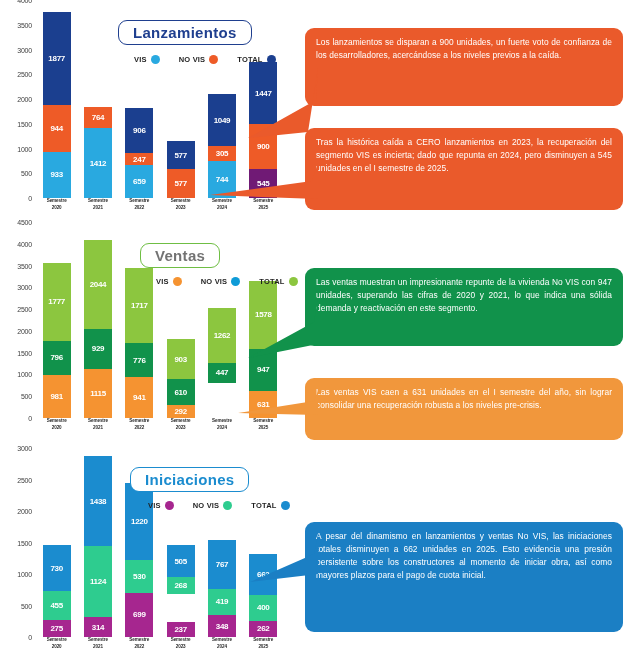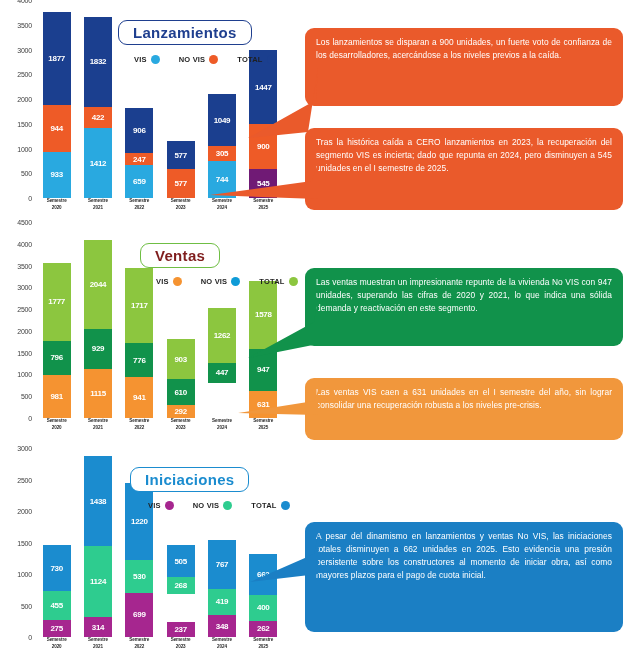--- a/index.html
+++ b/index.html
@@ -30,21 +30,21 @@
            display:flex;justify-content:space-around;}
   .xlab{width:28px;text-align:center;font-size:4.6px;line-height:1.45;
         color:#2b2b2b;font-weight:bold;letter-spacing:-.1px;}
   .xlab i{font-style:normal;display:block;}
 
   
   .pill{position:absolute;border:1.4px solid #2a5c8a;border-radius:9px;
         background:#fff;padding:3px 14px;font-size:15px;font-weight:bold;
         letter-spacing:.3px;white-space:nowrap;}
   #pill-lanz{left:118px;top:20px;color:#1f3f8f;border-color:#1f3f8f;}
-  #pill-vent{left:140px;top:243px;color:#7f1d1d;border-color:#6fbe44;}
+  #pill-vent{left:140px;top:243px;color:#737373;border-color:#6fbe44;}
   #pill-inic{left:130px;top:467px;color:#1b8ccf;border-color:#1b8ccf;}
 
   
   .legend{position:absolute;display:flex;align-items:center;gap:5px;
           font-size:7.5px;font-weight:bold;color:#1f1f1f;letter-spacing:.2px;}
   #leg-lanz{left:126px;top:55px;}
   #leg-vent{left:148px;top:277px;}
   #leg-inic{left:140px;top:501px;}
   .legend .dot{width:9px;height:9px;border-radius:50%;display:inline-block;
                margin-right:6px;}
@@ -79,40 +79,39 @@
         <div class="ytick" style="top: 198px;">0</div>
       </div>
     <div class="plot">
       <div class="bars">
           <div class="barwrap">
             <div class="seg" style="background: rgb(27, 63, 143); height: 92.9115px;">1877</div>
             <div class="seg" style="background: rgb(238, 91, 39); height: 46.728px;">944</div>
             <div class="seg" style="background: rgb(41, 169, 224); height: 46.1835px;">933</div>
           </div>
           <div class="barwrap">
-            <div class="seg" style="background: rgb(27, 63, 143); height: 90.684px;">1832</div>
-            <div class="seg" style="background: rgb(238, 91, 39); height: 20.889px;">422</div>
+            <div class="seg" style="background: rgb(238, 91, 39); height: 20.889px;">764</div>
             <div class="seg" style="background: rgb(41, 169, 224); height: 69.894px;">1412</div>
           </div>
           <div class="barwrap">
             <div class="seg" style="background: rgb(27, 63, 143); height: 44.847px;">906</div>
             <div class="seg" style="background: rgb(238, 91, 39); height: 12.2265px;">247</div>
             <div class="seg" style="background: rgb(41, 169, 224); height: 32.6205px;">659</div>
           </div>
           <div class="barwrap">
             <div class="seg" style="background: rgb(27, 63, 143); height: 28.5615px;">577</div>
             <div class="seg" style="background: rgb(238, 91, 39); height: 28.5615px;">577</div>
           </div>
           <div class="barwrap">
             <div class="seg" style="background: rgb(27, 63, 143); height: 51.9255px;">1049</div>
             <div class="seg" style="background: rgb(238, 91, 39); height: 15.0975px;">305</div>
             <div class="seg" style="background: rgb(41, 169, 224); height: 36.828px;">744</div>
           </div>
           <div class="barwrap">
-            <div class="seg" style="background: rgb(27, 63, 143); height: 74px;">1447</div>
+            <div class="seg" style="background: rgb(27, 63, 143); height: 62px;">1447</div>
             <div class="seg" style="background: rgb(238, 91, 39); height: 44.55px;">900</div>
             <div class="seg" style="background: #701a75; height: 29px;">545</div>
           </div>
         </div>
       <div class="xlabels">
           <div class="xlab">
             <i>Semestre</i>
             <i>2020</i>
           </div>
           <div class="xlab">

